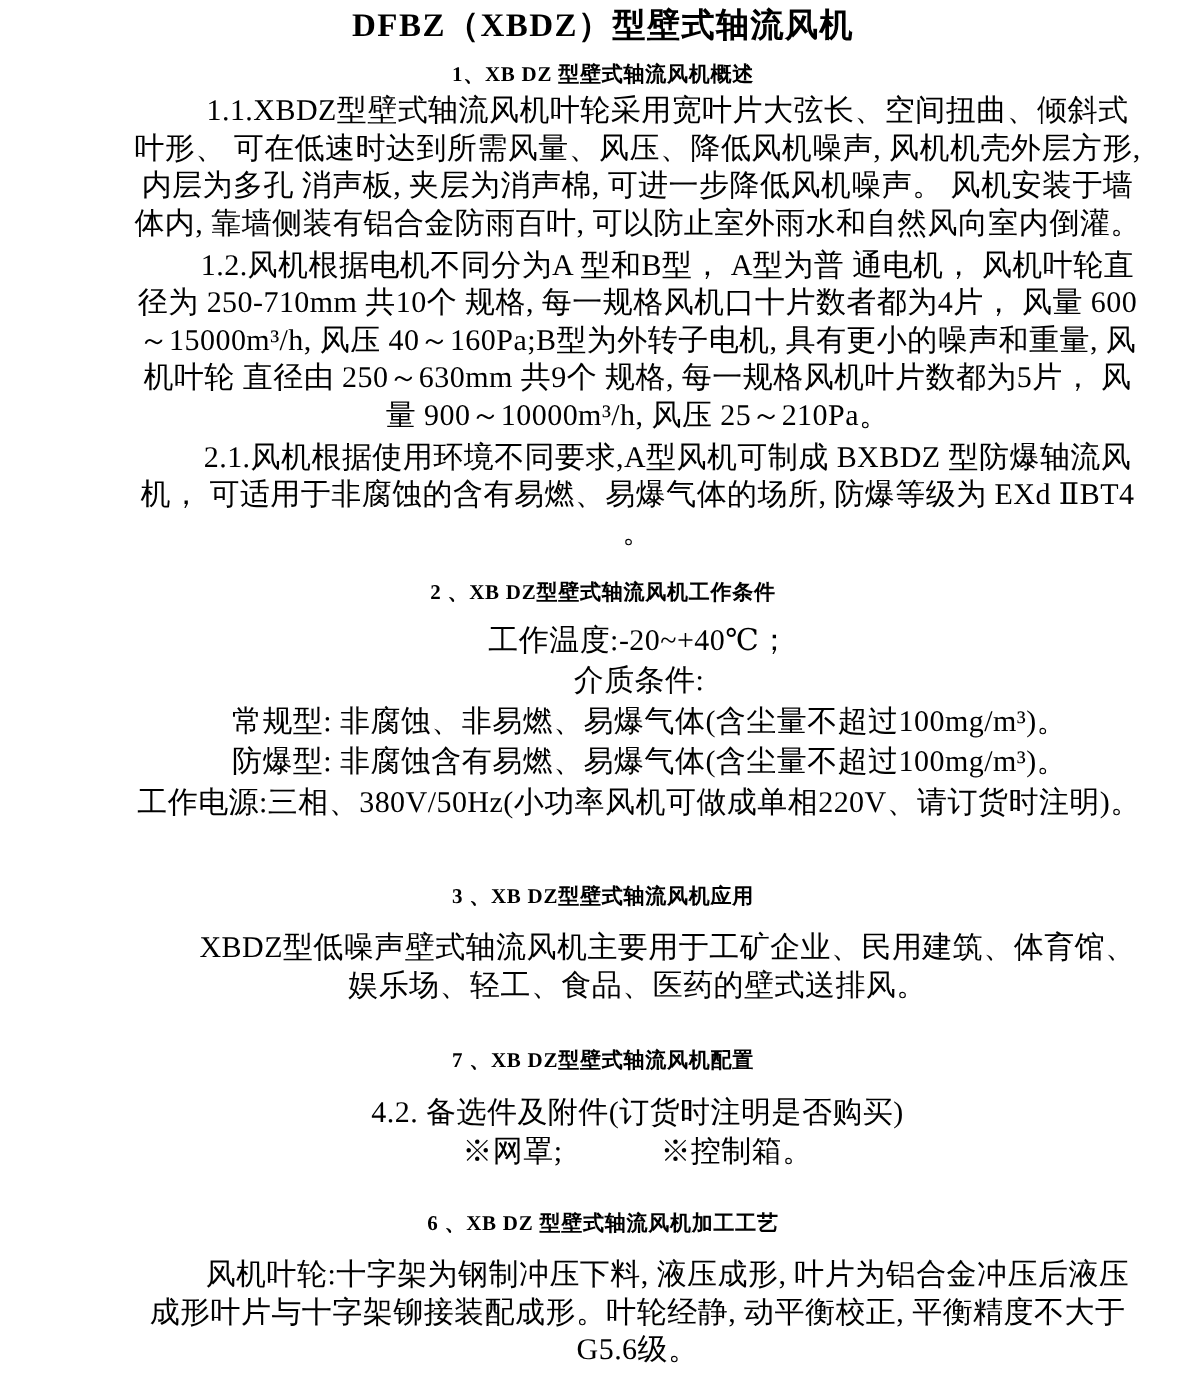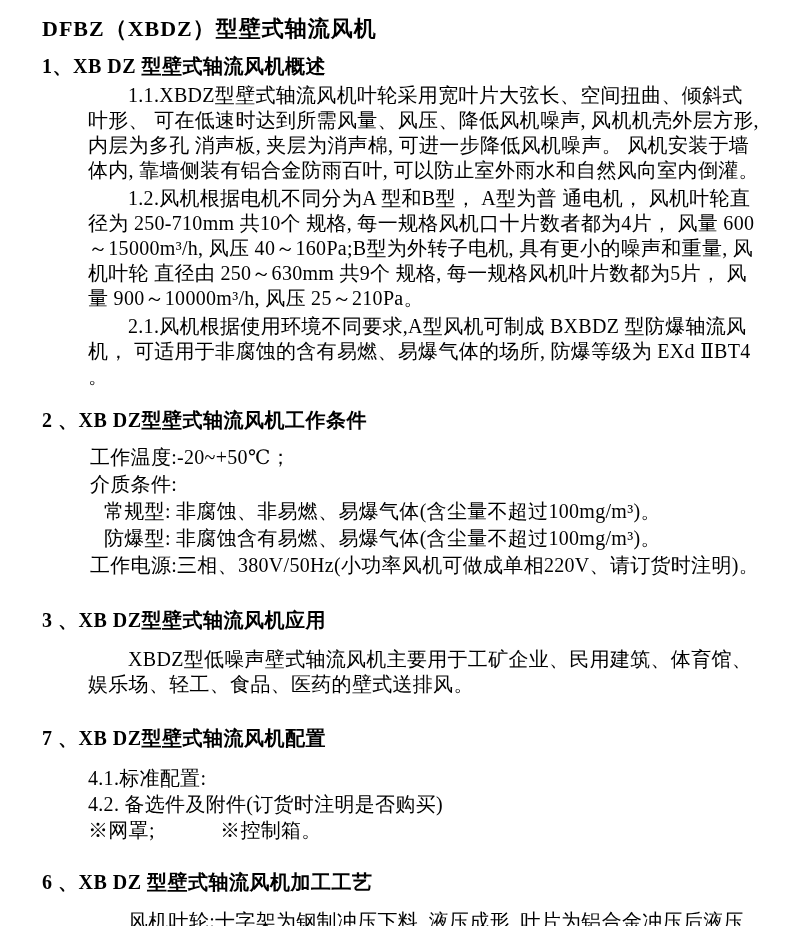--- a/index.html
+++ b/index.html
@@ -8,52 +8,53 @@
     background: #ffffff;
     color: #000000;
     font-family: "Liberation Serif", "DejaVu Serif", serif;
   }
   .page {
     position: relative;
     width: 800px;
     height: 926px;
     background: #ffffff;
     box-sizing: border-box;
-    padding: 14px 38px 0 42px;
+    padding: 2px 38px 0 42px;
     overflow: hidden;
+    text-align: center;
   }
   .doc-title {
     font-size: 22px;
     font-weight: bold;
     letter-spacing: 1px;
     margin: 0 0 9px 0;
   }
   .sec-heading {
-    font-size: 20px;
+    font-size: 14px;
     font-weight: bold;
     letter-spacing: 0.5px;
     margin: 0;
   }
   .body-text {
     font-size: 20px;
     line-height: 25px;
     letter-spacing: 0.3px;
   }
   p.para {
     margin: 3px 0 0 46px;
     text-indent: 2em;
   }
   .cond-block {
     margin: 10px 0 0 48px;
     line-height: 27px;
   }
   .cond-line { white-space: pre-wrap; }
   .cond-sub { margin-left: 14px; }
   .sec2 { margin-top: 18px; }
-  .sec3 { margin-top: 28px; }
+  .sec3 { margin-top: 40px; }
   .sec4 { margin-top: 28px; }
   .sec5 { margin-top: 26px; }
   .cfg-block {
     margin: 13px 0 0 46px;
     line-height: 26px;
   }
   .cfg-items span { display: inline-block; }
   .cfg-items .gap { margin-right: 44px; }
   .opt-items .gap { margin-right: 60px; }
   .sec3-para, .sec5-para {
@@ -73,39 +74,38 @@
     <div class="body-text">
       <p class="para">1.1.XBDZ型壁式轴流风机叶轮采用宽叶片大弦长、空间扭曲、倾斜式叶形、 可在低速时达到所需风量、风压、降低风机噪声, 风机机壳外层方形, 内层为多孔 消声板, 夹层为消声棉, 可进一步降低风机噪声。 风机安装于墙体内, 靠墙侧装有铝合金防雨百叶, 可以防止室外雨水和自然风向室内倒灌。</p>
       <p class="para">1.2.风机根据电机不同分为A 型和B型， A型为普 通电机， 风机叶轮直径为 250-710mm 共10个 规格, 每一规格风机口十片数者都为4片， 风量 600～15000m³/h, 风压 40～160Pa;B型为外转子电机, 具有更小的噪声和重量, 风机叶轮 直径由 250～630mm 共9个 规格, 每一规格风机叶片数都为5片， 风量 900～10000m³/h, 风压  25～210Pa。</p>
       <p class="para">2.1.风机根据使用环境不同要求,A型风机可制成 BXBDZ 型防爆轴流风机， 可适用于非腐蚀的含有易燃、易爆气体的场所, 防爆等级为 EXd ⅡBT4 。</p>
     </div>
   </section>
 
   <section class="sec2">
     <h2 class="sec-heading">2 、XB DZ型壁式轴流风机工作条件</h2>
     <div class="body-text cond-block">
-      <div class="cond-line">工作温度:-20~+50℃；</div>
+      <div class="cond-line">工作温度:-20~+40℃；</div>
       <div class="cond-line">介质条件:</div>
       <div class="cond-line cond-sub">常规型: 非腐蚀、非易燃、易爆气体(含尘量不超过100mg/m³)。</div>
       <div class="cond-line cond-sub">防爆型: 非腐蚀含有易燃、易爆气体(含尘量不超过100mg/m³)。</div>
       <div class="cond-line">工作电源:三相、380V/50Hz(小功率风机可做成单相220V、请订货时注明)。</div>
     </div>
   </section>
 
   <section class="sec3">
     <h2 class="sec-heading">3 、XB DZ型壁式轴流风机应用</h2>
     <div class="body-text">
       <p class="sec3-para">XBDZ型低噪声壁式轴流风机主要用于工矿企业、民用建筑、体育馆、娱乐场、轻工、食品、医药的壁式送排风。</p>
     </div>
   </section>
 
   <section class="sec4">
     <h2 class="sec-heading">7 、XB DZ型壁式轴流风机配置</h2>
     <div class="body-text cfg-block">
-      <div>4.1.标准配置:</div>
       <div>4.2.  备选件及附件(订货时注明是否购买)</div>
       <div class="cfg-items opt-items">
         <span class="gap">※网罩;</span>
         <span>※控制箱。</span>
       </div>
     </div>
   </section>
 
   <section class="sec5">
     <h2 class="sec-heading">6 、XB DZ 型壁式轴流风机加工工艺</h2>

